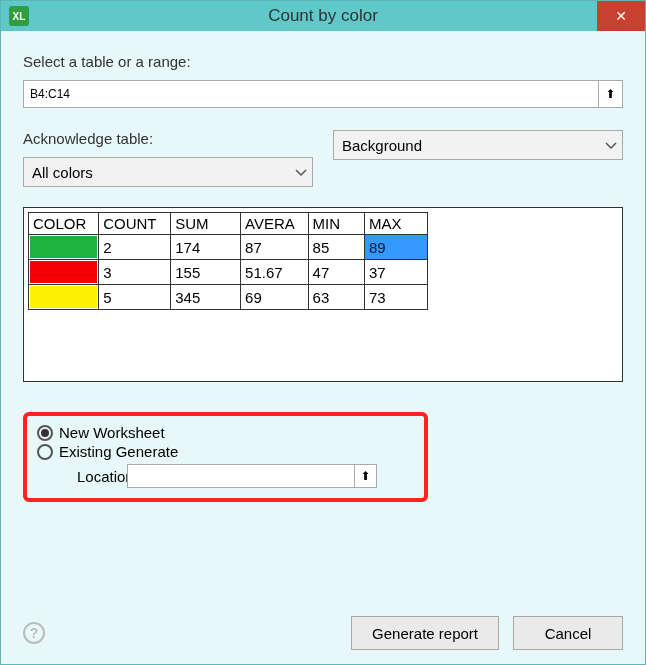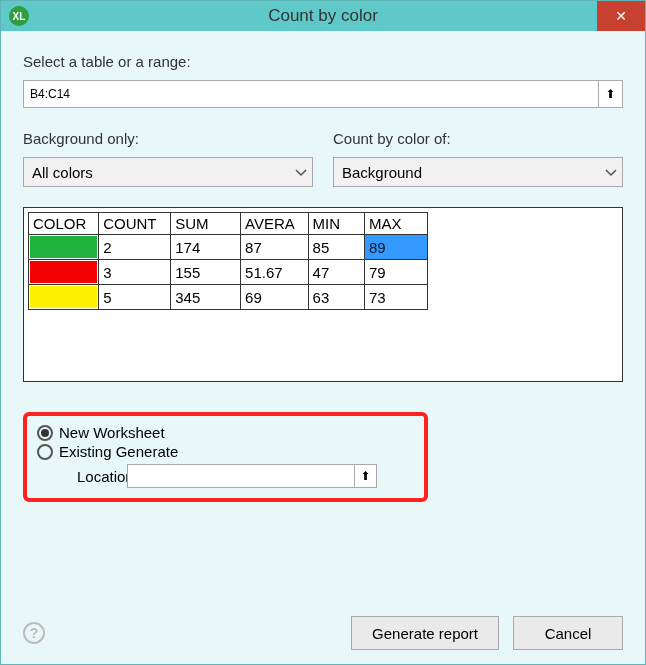--- a/index.html
+++ b/index.html
@@ -1,19 +1,19 @@
 <!DOCTYPE html>
 <html><head>
 <meta charset="utf-8">
 <style>
   * { box-sizing: border-box; font-family: "Segoe UI", Arial, sans-serif; }
   body { margin:0; padding:0; background:#fff; }
   .window { width:646px; height:665px; background:#e8f8f8; border:1px solid #5fb5b5; position:relative; }
   .titlebar { height:30px; background:#5fc8c8; display:flex; align-items:center; position:relative; }
-  .app-icon { width:20px; height:20px; background:#2e9e3e; border-radius:10px; margin-left:8px; display:flex; align-items:center; justify-content:center; color:#fff; font-size:10px; font-weight:bold; }
+  .app-icon { width:20px; height:20px; background:#2e9e3e; border-radius:3px; margin-left:8px; display:flex; align-items:center; justify-content:center; color:#fff; font-size:10px; font-weight:bold; }
   .title { position:absolute; left:0; right:0; text-align:center; font-size:17px; color:#333; pointer-events:none; }
   .close-btn { position:absolute; right:0; top:0; width:48px; height:30px; background:#c84030; color:#fff; display:flex; align-items:center; justify-content:center; font-size:14px; cursor:pointer; }
   .body { padding:22px 22px 12px 22px; }
   .lbl { font-size:15px; color:#333; margin-bottom:10px; }
   .range-row { display:flex; align-items:stretch; margin-bottom:22px; }
   .range-input { flex:1; height:28px; border:1px solid #a9a9a9; background:#fff; padding:0 6px; font-size:12px; }
   .range-btn { width:24px; height:28px; border:1px solid #a9a9a9; border-left:none; background:#fff; display:flex; align-items:center; justify-content:center; cursor:pointer; }
   .arrow-up { font-size:12px; line-height:1; }
   .two-col { display:flex; gap:20px; margin-bottom:20px; }
   .col { flex:1; }
@@ -57,34 +57,33 @@
     <div class="lbl">Select a table or a range:</div>
     <div class="range-row">
       <input class="range-input" value="B4:C14" style="">
       <div class="range-btn">
         <span class="arrow-up">⬆</span>
       </div>
     </div>
 
     <div class="two-col">
       <div class="col">
-        <div class="lbl">Background only:</div>
+        <div class="lbl">Acknowledge table:</div>
         <div class="select-wrap">
           <div class="select">
             <span>All colors</span>
           </div>
           <span class="select-arrow">
             <svg width="12" height="8">
                 <polyline points="1,1 6,6 11,1" fill="none" stroke="#555" stroke-width="1.5"></polyline>
               </svg>
           </span>
         </div>
       </div>
       <div class="col">
-        <div class="lbl">Count by color of:</div>
         <div class="select-wrap">
           <div class="select">
             <span>Background</span>
           </div>
           <span class="select-arrow">
             <svg width="12" height="8">
                 <polyline points="1,1 6,6 11,1" fill="none" stroke="#555" stroke-width="1.5"></polyline>
               </svg>
           </span>
         </div>
@@ -115,21 +114,21 @@
               <td class="selcell">89</td>
             </tr>
             <tr>
               <td style="padding:1px;">
                 <div class="swatch" style="background:#f50000"></div>
               </td>
               <td>3</td>
               <td>155</td>
               <td>51.67</td>
               <td>47</td>
-              <td class="">79</td>
+              <td class="">37</td>
             </tr>
             <tr>
               <td style="padding:1px;">
                 <div class="swatch" style="background:#fff200"></div>
               </td>
               <td>5</td>
               <td>345</td>
               <td>69</td>
               <td>63</td>
               <td class="">73</td>

